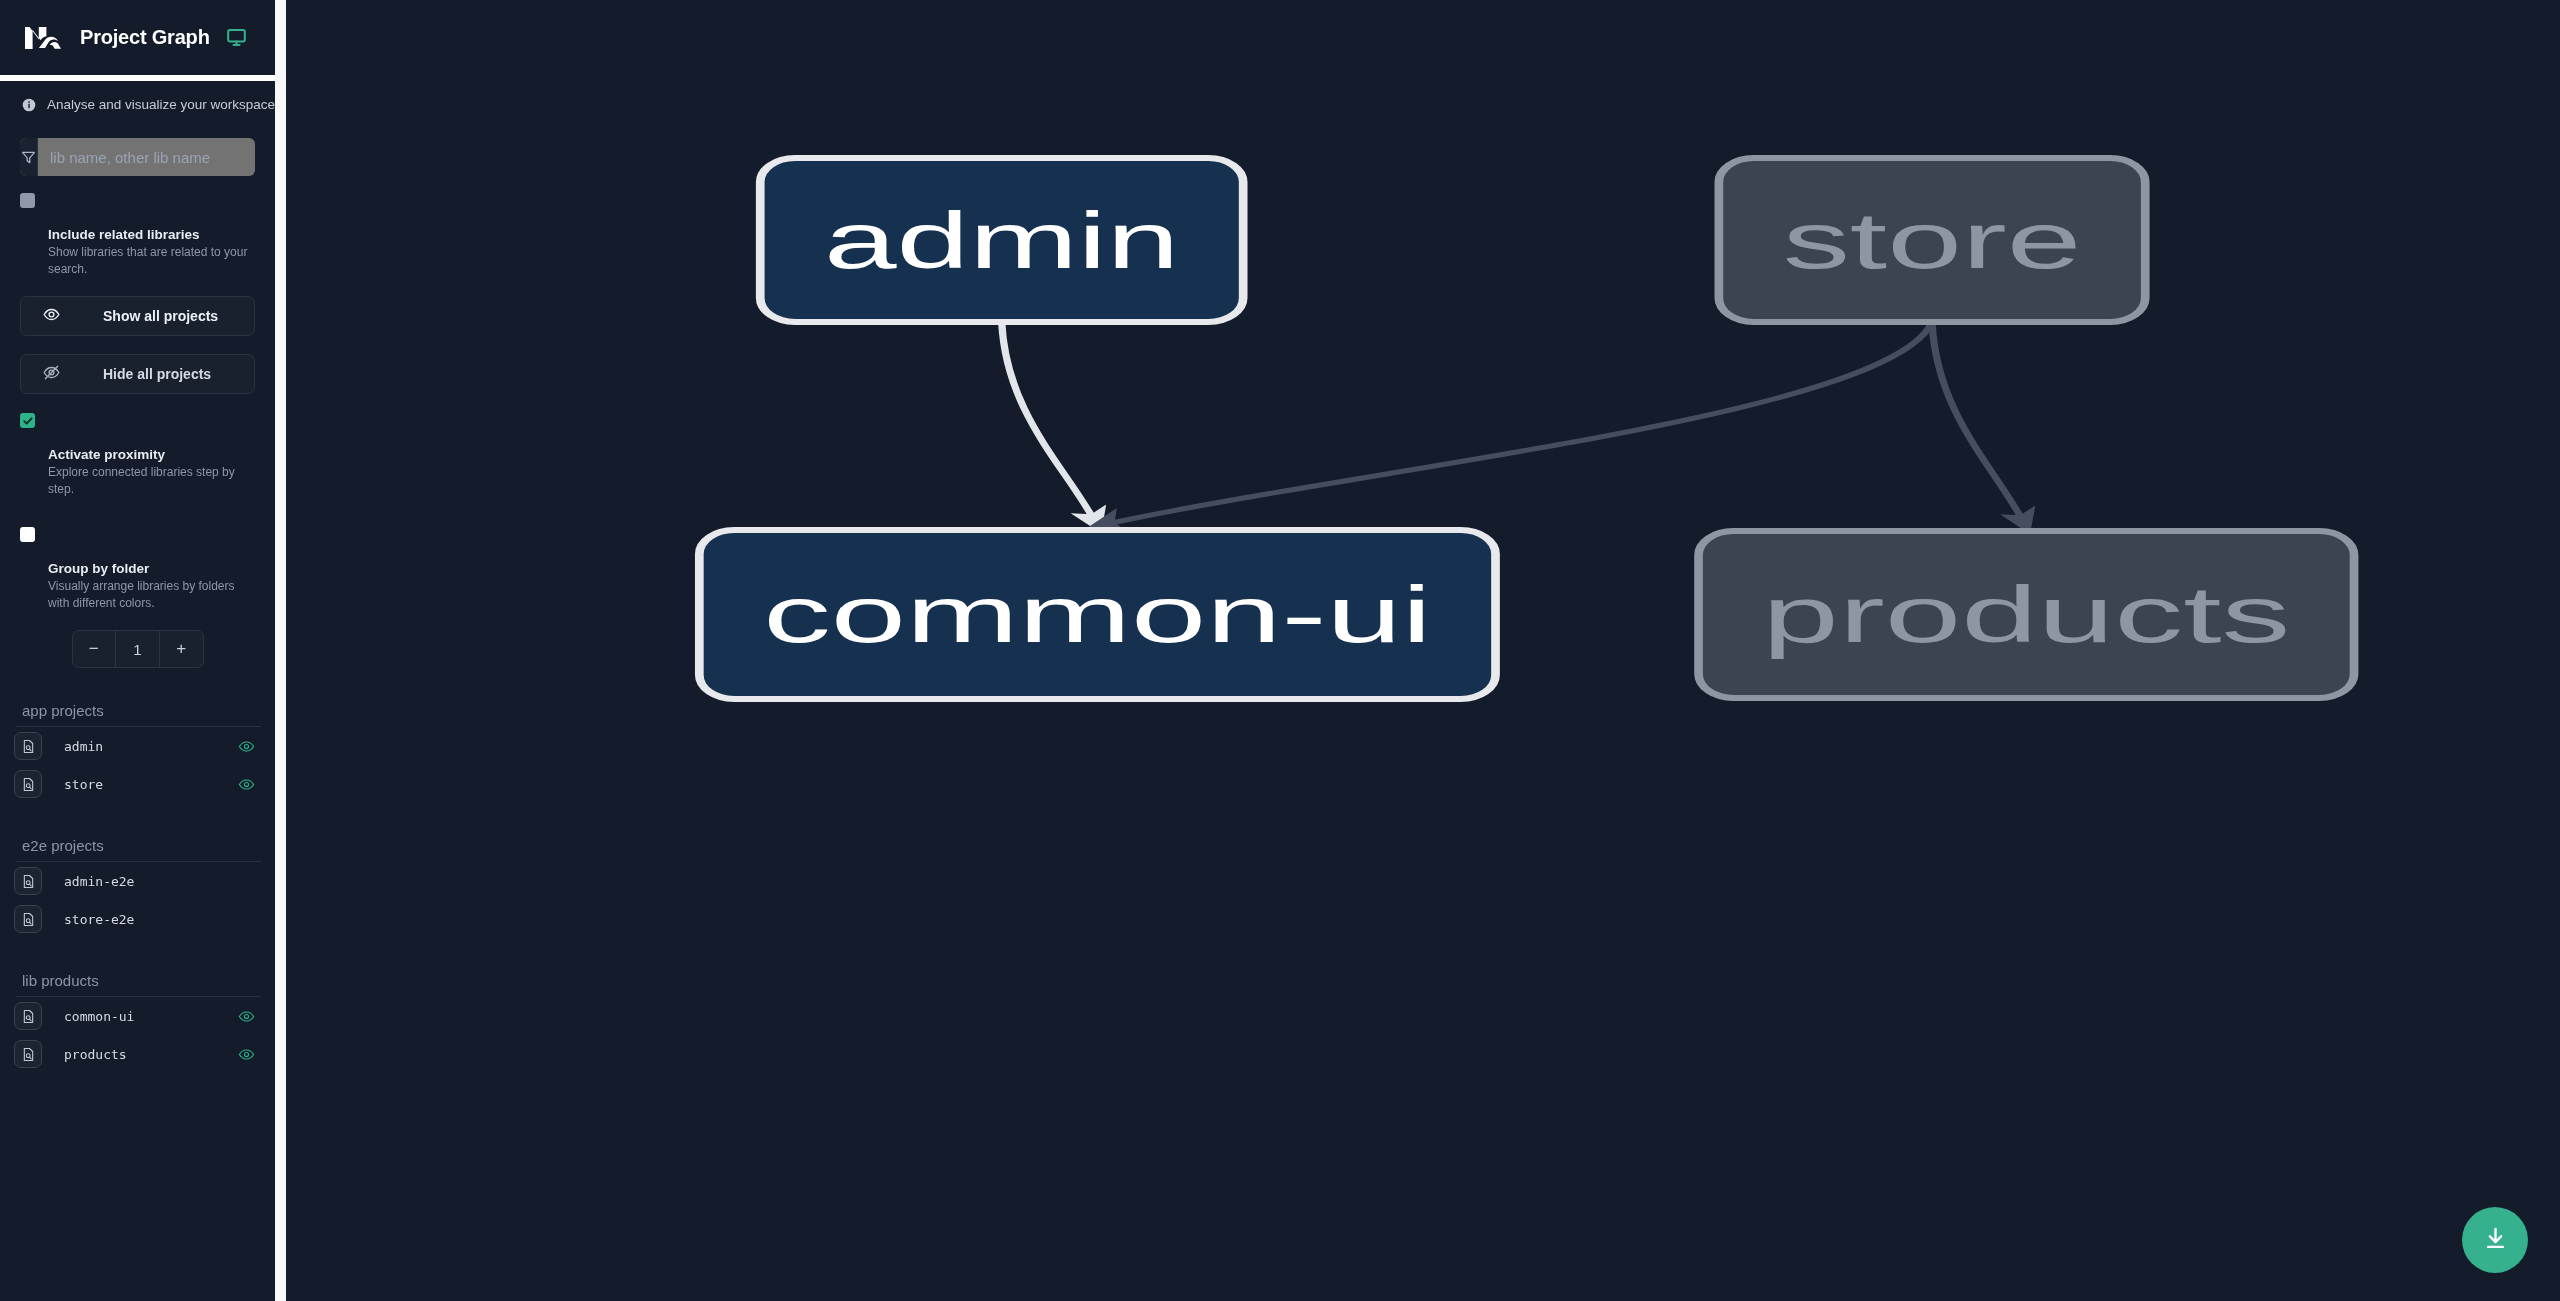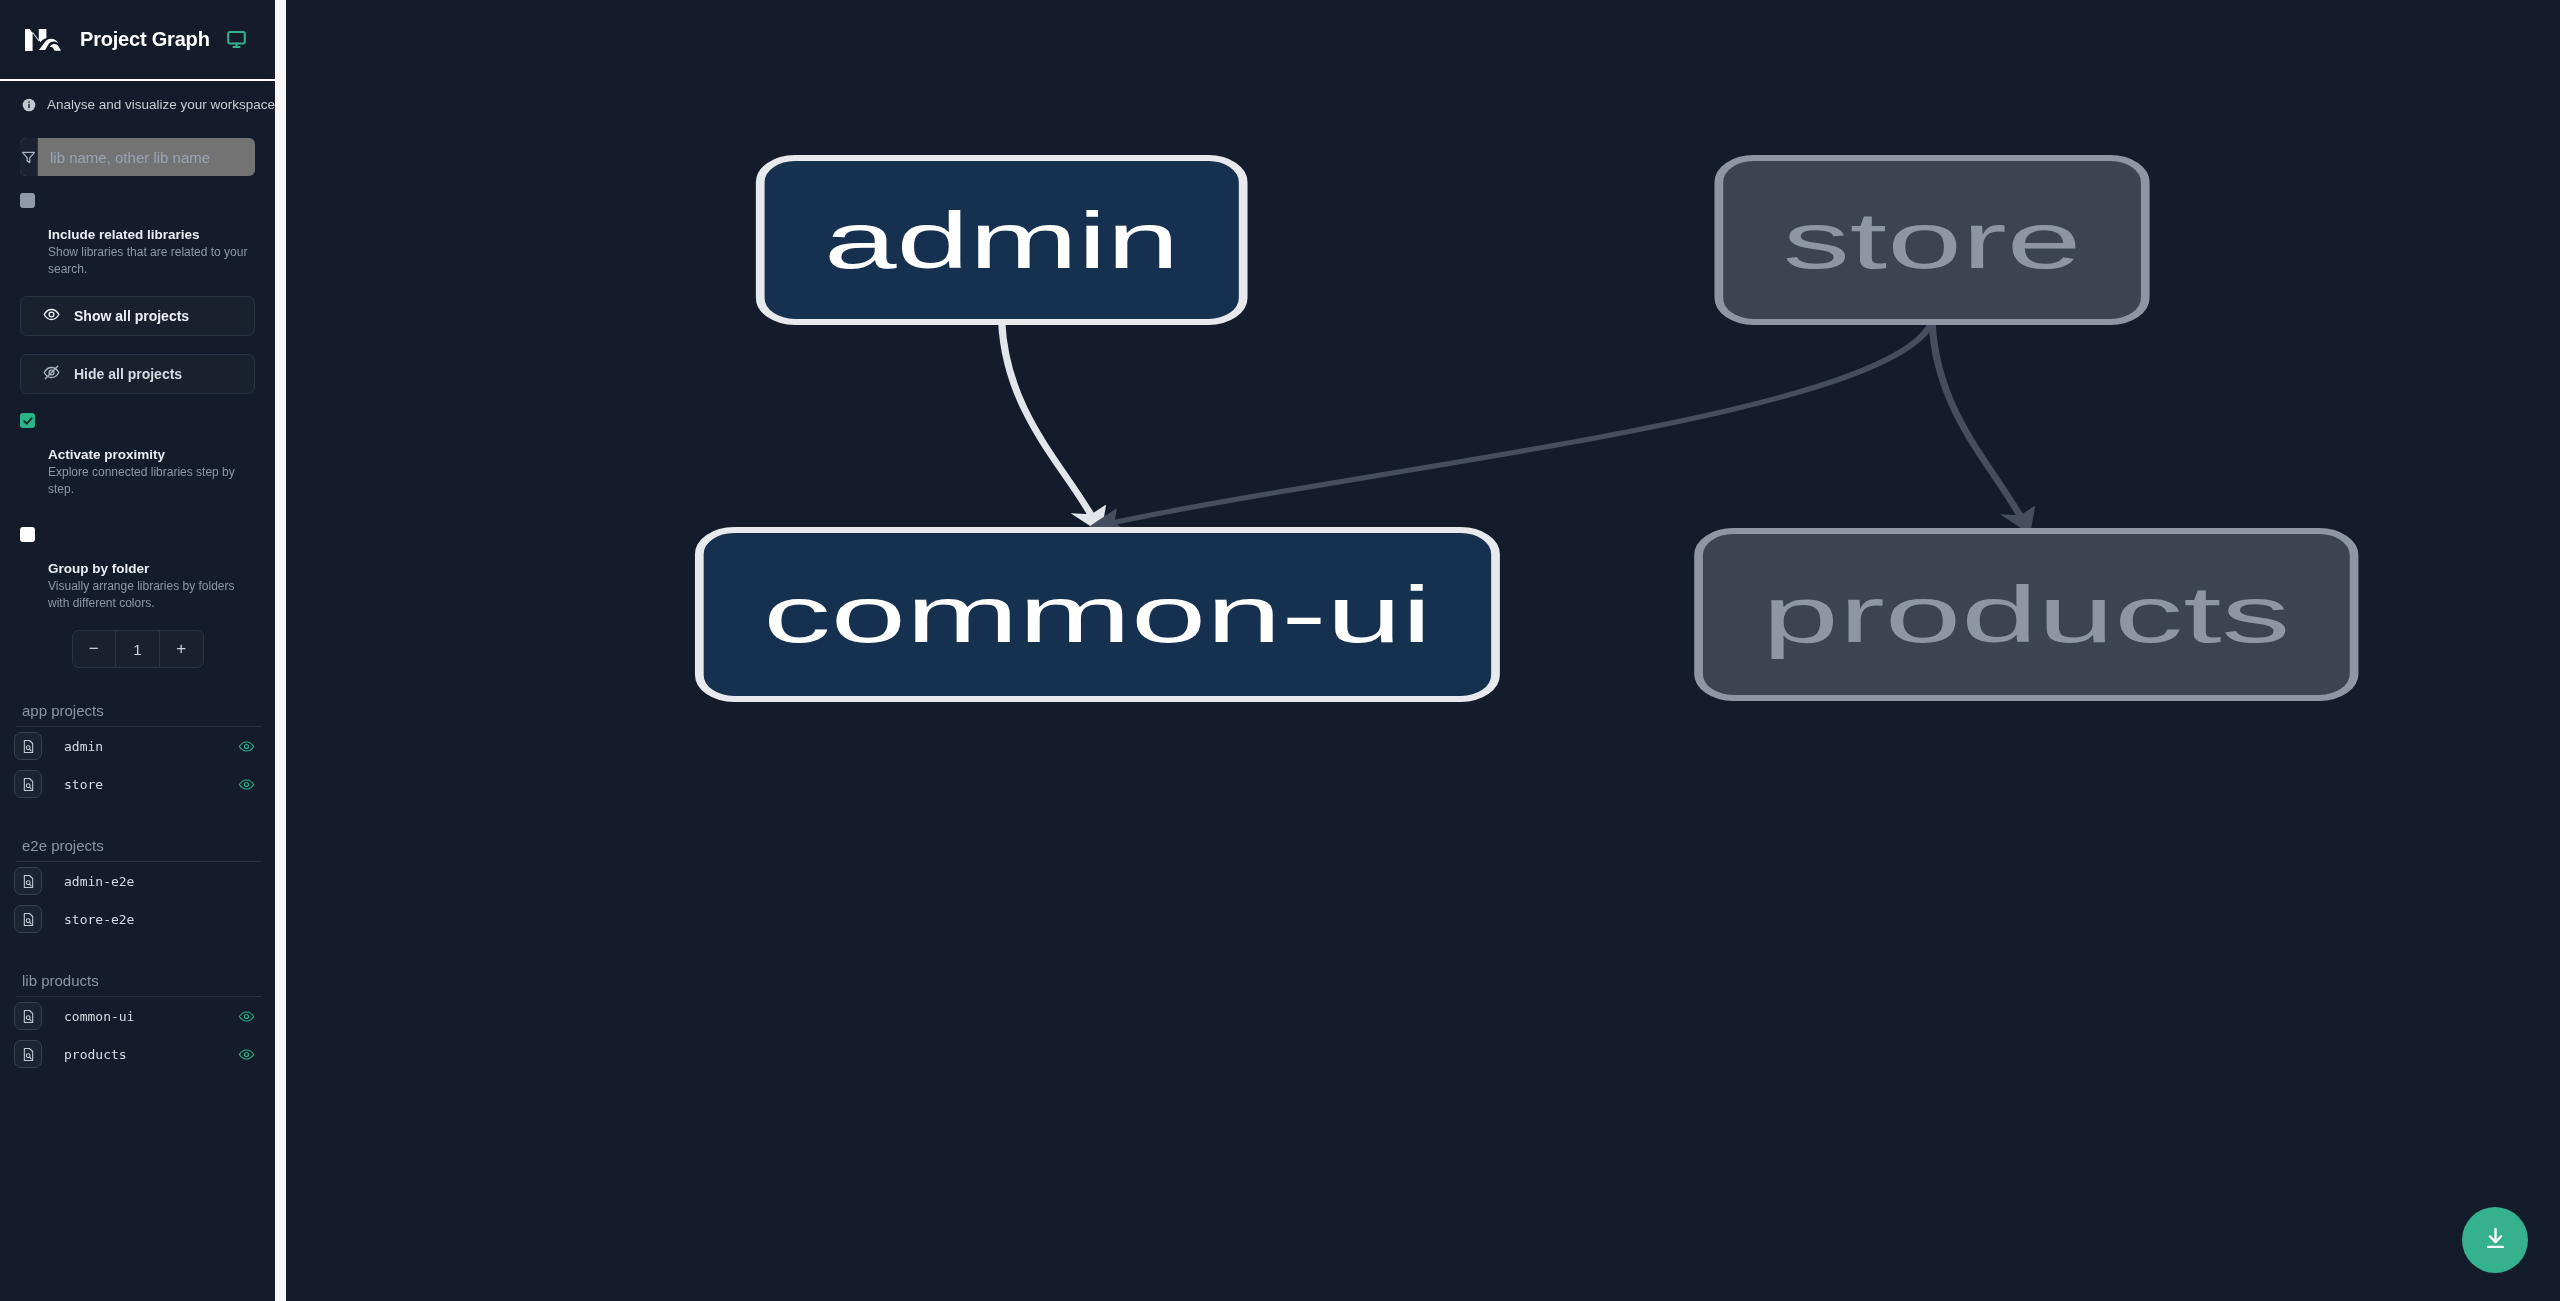--- a/index.html
+++ b/index.html
@@ -21,21 +21,21 @@
   }
   #sidebar-divider {
     width: 11px; height: 1301px; flex: 0 0 11px;
     background: #f7f8f9;
   }
 
   .sb-header {
     height: 81px;
     display: flex; align-items: center;
     padding: 0 20px;
-    border-bottom: 2px solid #ffffff;
+    border-bottom: 6px solid #ffffff;
   }
   .nx-logo { width: 42px; height: 30px; flex: 0 0 42px; }
   .sb-title {
     color: #ffffff; font-size: 20px; font-weight: bold;
     margin-left: 18px; letter-spacing: -0.2px;
   }
   .monitor-icon { margin-left: 16px; width: 21px; height: 21px; display:block; }
 
   .sb-subtitle-row {
     display: flex; align-items: center;
@@ -80,20 +80,21 @@
   .check-texts { margin-left: 13px; margin-top: 36px; }
   .check-title { color: #e9edf3; font-size: 13.5px; font-weight: bold; line-height: 17px; }
   .check-desc { color: #8d97a7; font-size: 12px; line-height: 17px; margin-top: 1px; }
 
   .btn-full {
     margin: 0 20px; margin-top: 18px;
     height: 40px; border-radius: 7px;
     border: 1px solid #2a3345; background: #19212f;
     display: flex; align-items: center; padding-left: 22px;
     cursor: pointer;
+    gap: 29px;
   }
   .btn-full .lbl { color: #edf0f5; font-size: 14px; font-weight: bold; margin-left: 14px; }
   .btn-full.muted .lbl { color: #d6dbe3; text-align: center; }
 
   .stepper {
     margin: 18px auto 0 auto; width: 132px; height: 38px;
     display: flex; border: 1px solid #2b3445; border-radius: 7px;
     overflow: hidden; background: #19212f;
   }
   .stepper > div {

